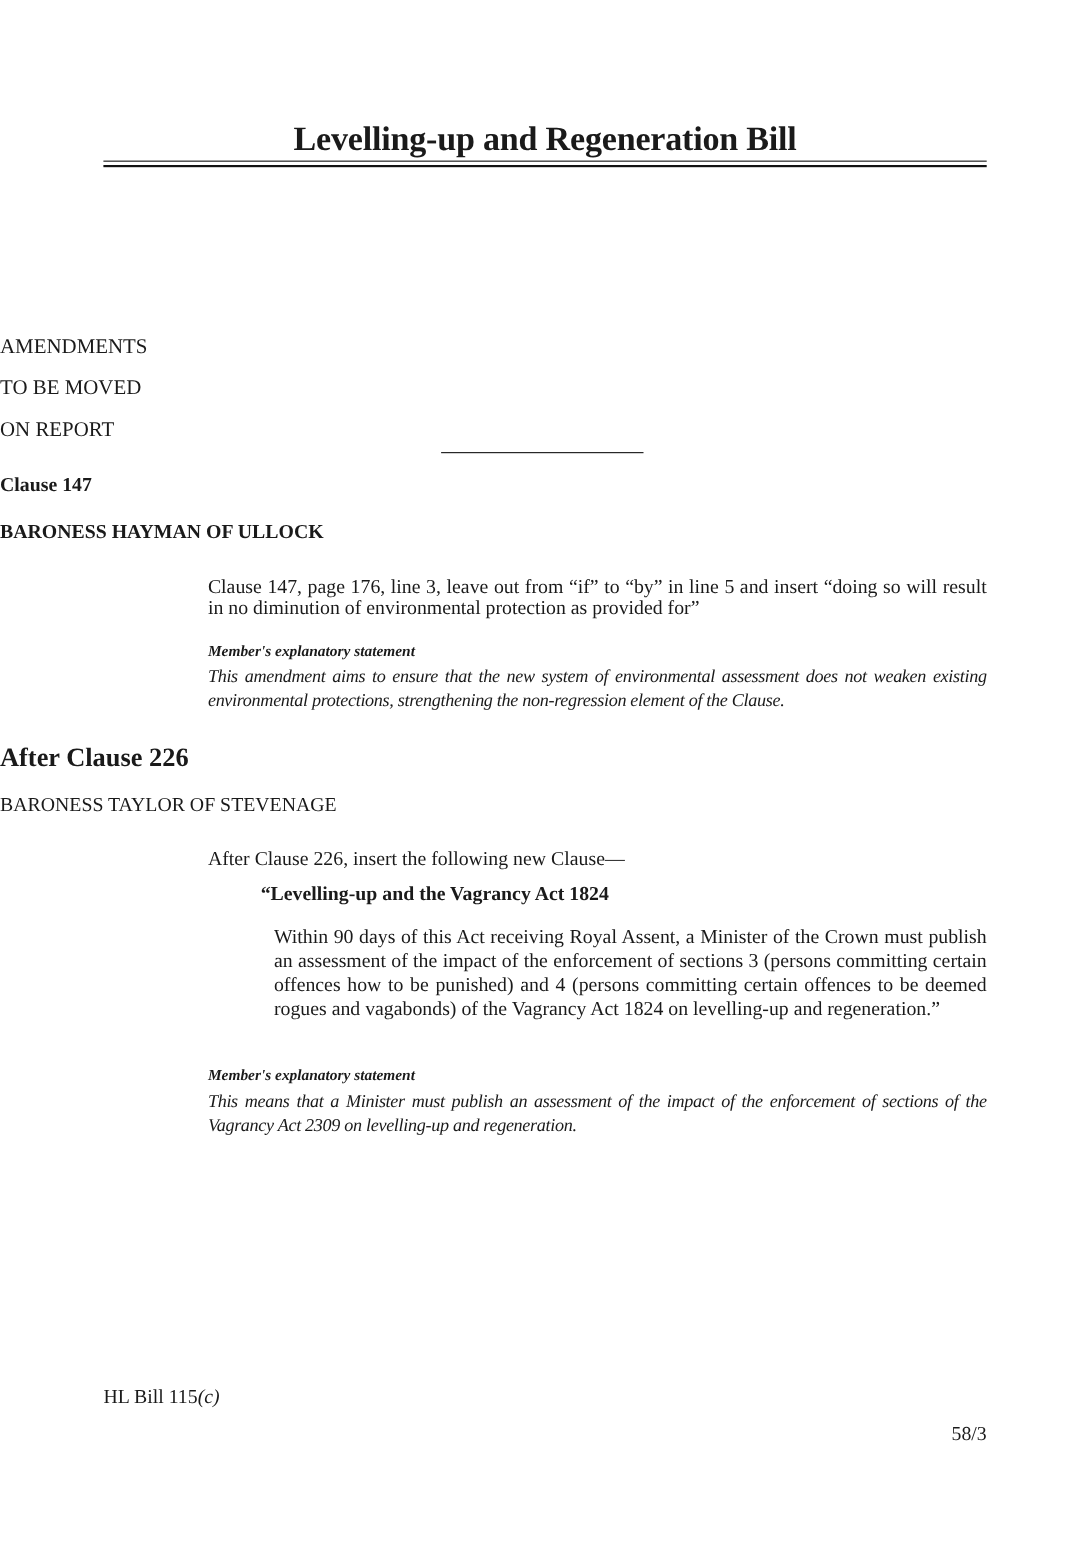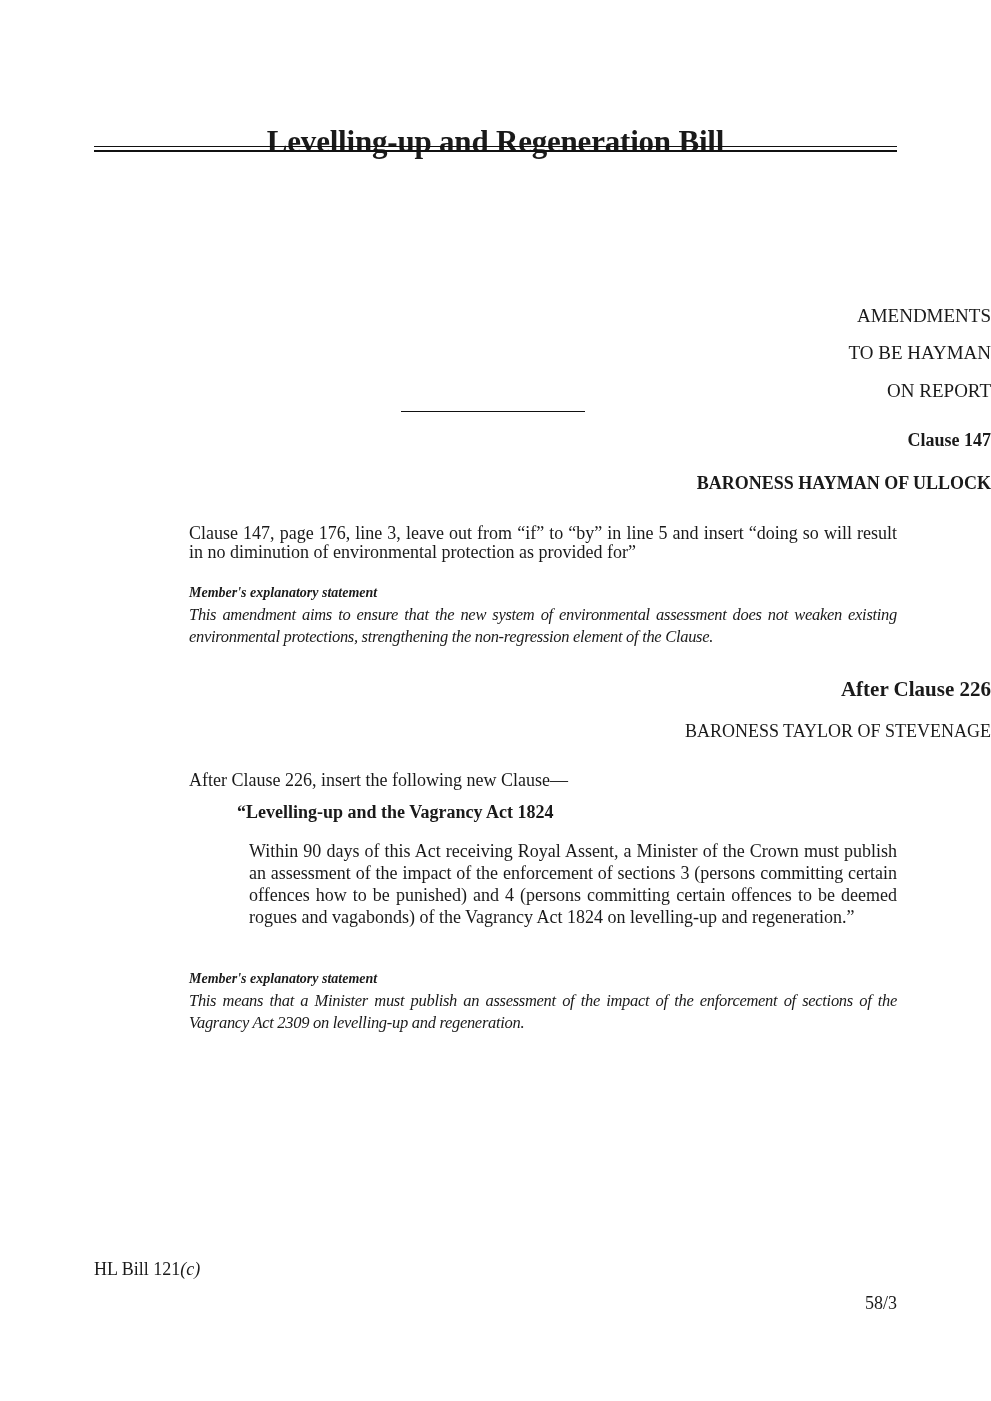--- a/index.html
+++ b/index.html
@@ -3,62 +3,62 @@
   <meta charset="utf-8">
   <style>
     html, body { margin: 0; padding: 0; background: #ffffff; }
     body {
       width: 991px; height: 1401px; position: relative; overflow: hidden;
       font-family: "Liberation Serif", "DejaVu Serif", serif;
       color: #1a1a1a;
     }
     .abs { position: absolute; }
     .title {
-      left: 0; width: 991px; top: 122px; text-align: center;
+      left: 0; width: 991px; top: 106px; text-align: center;
       font-size: 31px; font-weight: bold; letter-spacing: -0.2px; line-height: 40px;
     }
     .rule1 { left: 94px; width: 803px; top: 146px; height: 0; border-top: 1.5px solid #111; }
     .rule2 { left: 94px; width: 803px; top: 150px; height: 0; border-top: 2.5px solid #111; }
     .center-line {
-      left: 0; width: 991px; text-align: right; font-size: 19px; line-height: 24px;
+      left: 0; width: 991px; text-align: left; font-size: 19px; line-height: 24px;
     }
     .short-rule { left: 401px; width: 184px; top: 411px; border-top: 1px solid #111; }
     .bold { font-weight: bold; }
     .para {
       font-size: 18px; line-height: 19px; text-align: justify;
     }
     .para.last { text-align-last: left; }
     .stmt-head { font-size: 14px; font-style: italic; font-weight: bold; line-height: 22px; }
     .stmt-body { font-size: 16.5px; font-style: italic; line-height: 22px; text-align: justify; letter-spacing: -0.3px; }
     .footer { font-size: 18px; line-height: 22px; }
   </style>
 </head>
 <body>
 
 <div class="abs title">Levelling-up and Regeneration Bill</div>
 <div class="abs rule1"></div>
 <div class="abs rule2"></div>
 
 <div class="abs center-line" style="top:304px;">AMENDMENTS</div>
-<div class="abs center-line" style="top:341px;">TO BE HAYMAN</div>
+<div class="abs center-line" style="top:341px;">TO BE MOVED</div>
 <div class="abs center-line" style="top:379px;">ON REPORT</div>
 <div class="abs short-rule"></div>
 
 <div class="abs center-line bold" style="top:428px; font-size:18px;">Clause 147</div>
 <div class="abs center-line" style="top:471px; font-size:18px;font-weight:bold;">BARONESS HAYMAN OF ULLOCK</div>
 
 <div class="abs para last" style="left:189px; width:708px; top:524px;">Clause 147, page 176, line 3, leave out from “if” to “by” in line 5 and insert “doing so will result in no diminution of environmental protection as provided for”</div>
 
 <div class="abs stmt-head" style="left:189px; width:708px; top:582px;">Member's explanatory statement</div>
 <div class="abs stmt-body" style="left:189px; width:708px; top:604px;">This amendment aims to ensure that the new system of environmental assessment does not weaken existing environmental protections, strengthening the non-regression element of the Clause.</div>
 
-<div class="abs center-line bold" style="top:677px; font-size:21px;">After Clause 226</div>
+<div class="abs center-line bold" style="top:677px; font-size:24px;">After Clause 226</div>
 <div class="abs center-line" style="top:719px; font-size:18px;">BARONESS TAYLOR OF STEVENAGE</div>
 
 <div class="abs para" style="left:189px; width:708px; top:771px;">After Clause 226, insert the following new Clause—</div>
 <div class="abs para bold" style="left:237px; width:660px; top:803px;">“Levelling-up and the Vagrancy Act 1824</div>
 <div class="abs para last" style="left:249px; width:648px; top:840px; line-height:22px;">Within 90 days of this Act receiving Royal Assent, a Minister of the Crown must publish an assessment of the impact of the enforcement of sections 3 (persons committing certain offences how to be punished) and 4 (persons committing certain offences to be deemed rogues and vagabonds) of the Vagrancy Act 1824 on levelling-up and regeneration.”</div>
 
 <div class="abs stmt-head" style="left:189px; width:708px; top:968px;">Member's explanatory statement</div>
 <div class="abs stmt-body" style="left:189px; width:708px; top:990px;">This means that a Minister must publish an assessment of the impact of the enforcement of sections of the Vagrancy Act 2309 on levelling-up and regeneration.</div>
 
-<div class="abs footer" style="left:94px; top:1258px;"><span>HL Bill 121</span><i>(c)</i></div>
+<div class="abs footer" style="left:94px; top:1258px;"><span>HL Bill 115</span><i>(c)</i></div>
 <div class="abs footer" style="right:94px; top:1258px; text-align:right;margin-top:34px;">58/3</div>
 
 </body></html>

